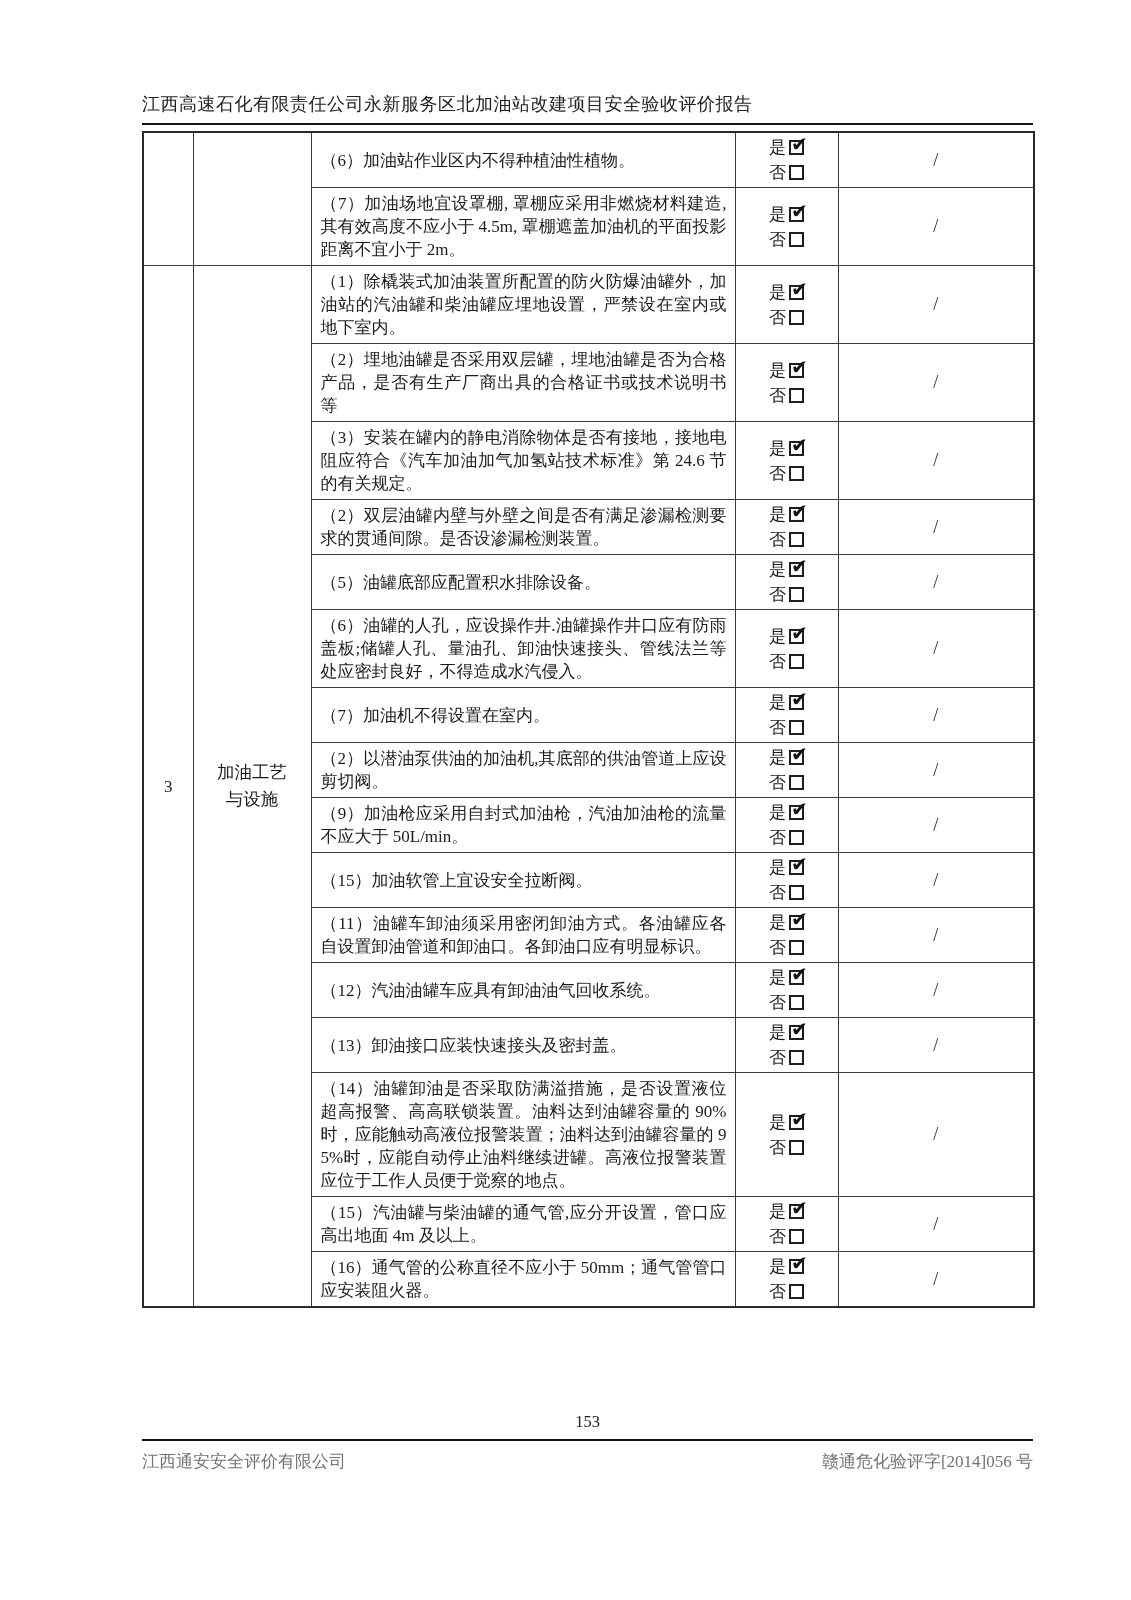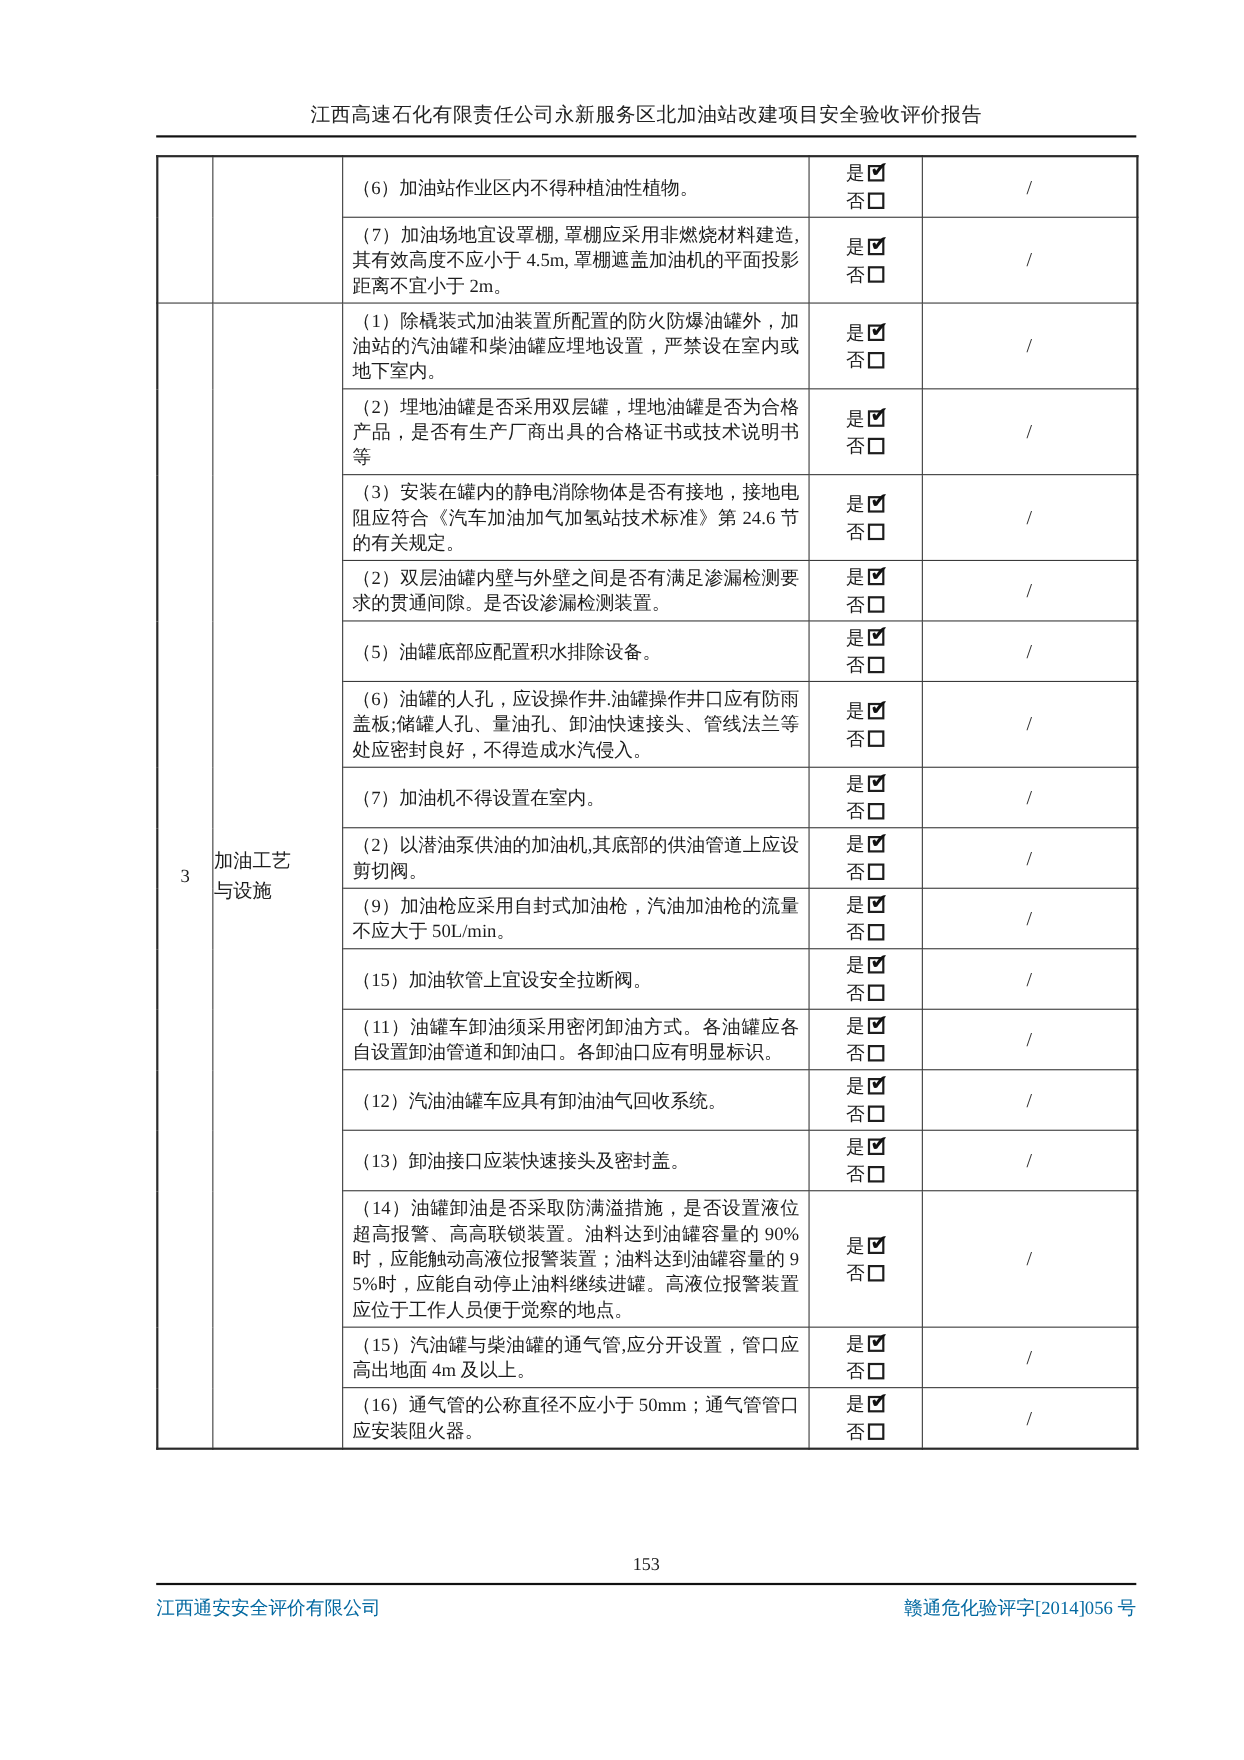--- a/index.html
+++ b/index.html
@@ -16,50 +16,50 @@
     color: #1c1c1c;
   }
   .content {
     position: absolute;
     left: 142px;
     top: 0;
     width: 891px;
   }
   .doc-header {
     padding-top: 92px;
-    text-align: center;
     font-size: 18px;
     letter-spacing: 0.5px;
     color: #222;
   }
   .header-rule {
     border: none;
     border-top: 2.5px solid #111;
     margin: 7px 0 0 0;
   }
   table.checklist {
     border-collapse: collapse;
     width: 100%;
     table-layout: fixed;
-    margin-top: 16px;
+    margin-top: 6px;
     border: 2px solid #2a2a2a;
   }
   td {
     border: 1px solid #3a3a3a;
     font-size: 17px;
     line-height: 23px;
     vertical-align: middle;
     box-sizing: border-box;
     word-break: break-all;
   }
   .index-cell {
     text-align: center;
     font-size: 17px;
   }
   .category-cell {
+    text-align: center;
     white-space: pre-line;
     font-size: 17.5px;
     line-height: 27px;
   }
   .item-cell {
     padding: 4px 8px 4px 9px;
     text-align: justify;
   }
   .check-cell {
     padding: 2px 0;
@@ -112,21 +112,21 @@
   .footer-rule {
     border: none;
     border-top: 2.5px solid #111;
     margin: 0;
   }
   .footer-row {
     display: flex;
     justify-content: space-between;
     padding-top: 9px;
     font-size: 17px;
-    color: #0369a1;
+    color: #737373;
   }
 </style>
 </head>
 <body>
 
 <div class="content">
   <div class="doc-header">江西高速石化有限责任公司永新服务区北加油站改建项目安全验收评价报告</div>
   <hr class="header-rule">
 
   <table class="checklist">

